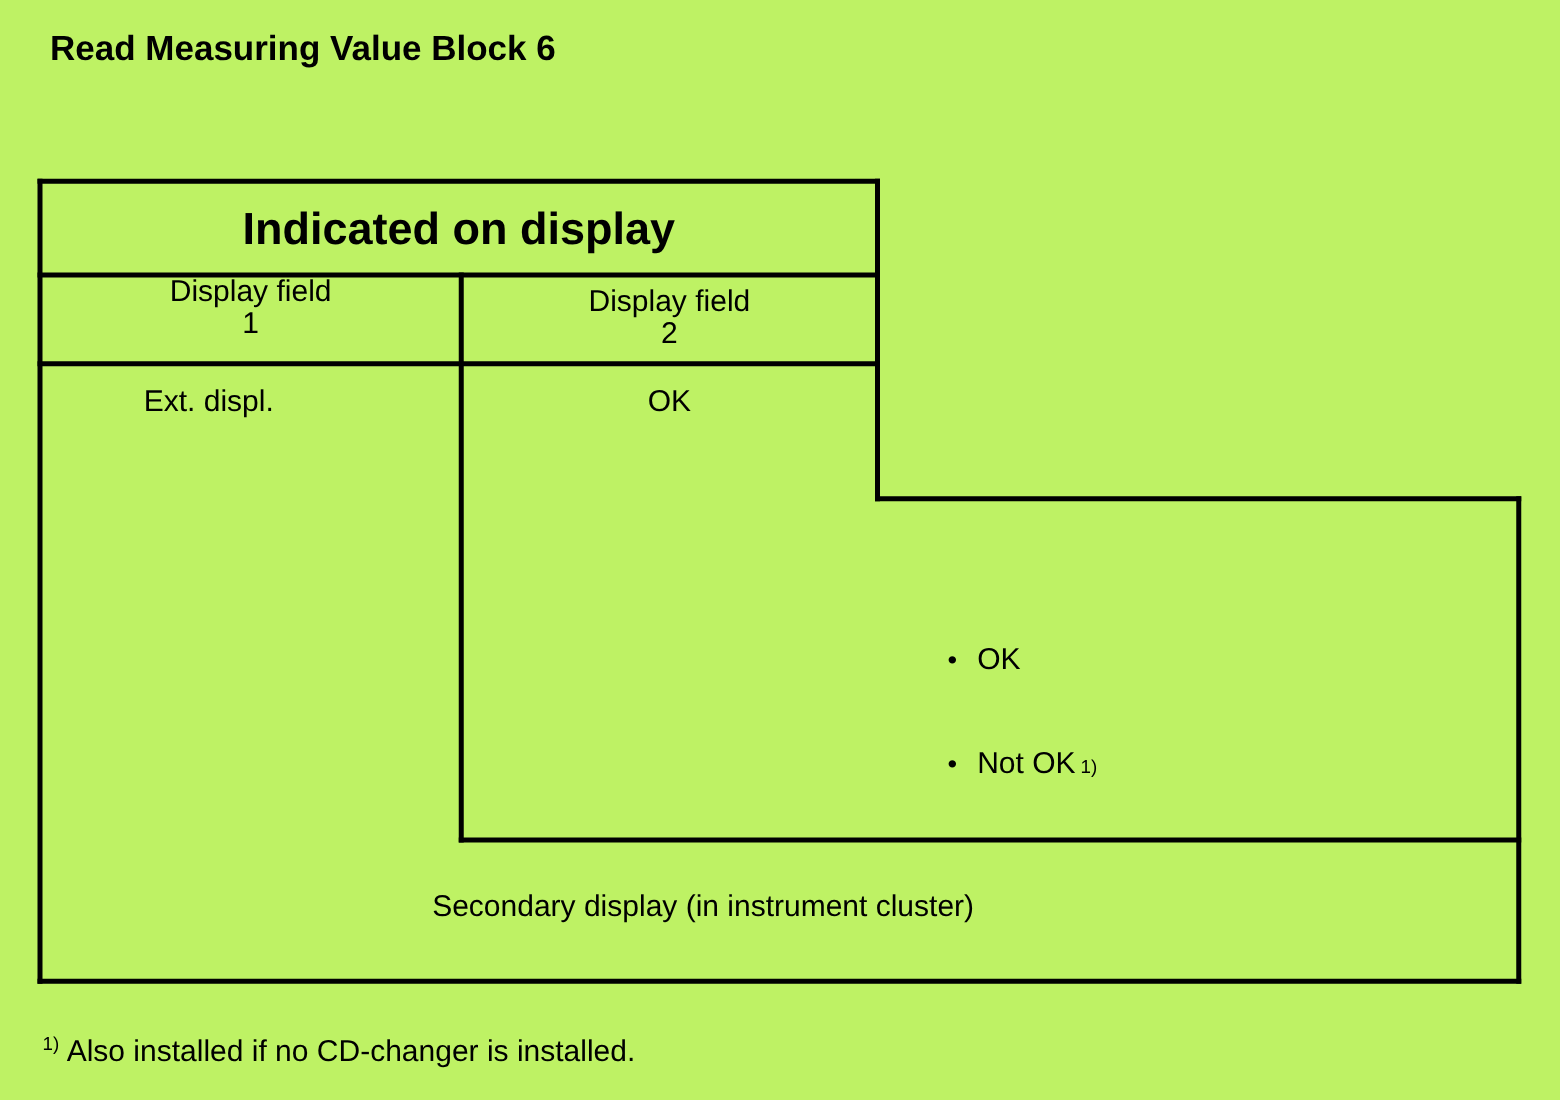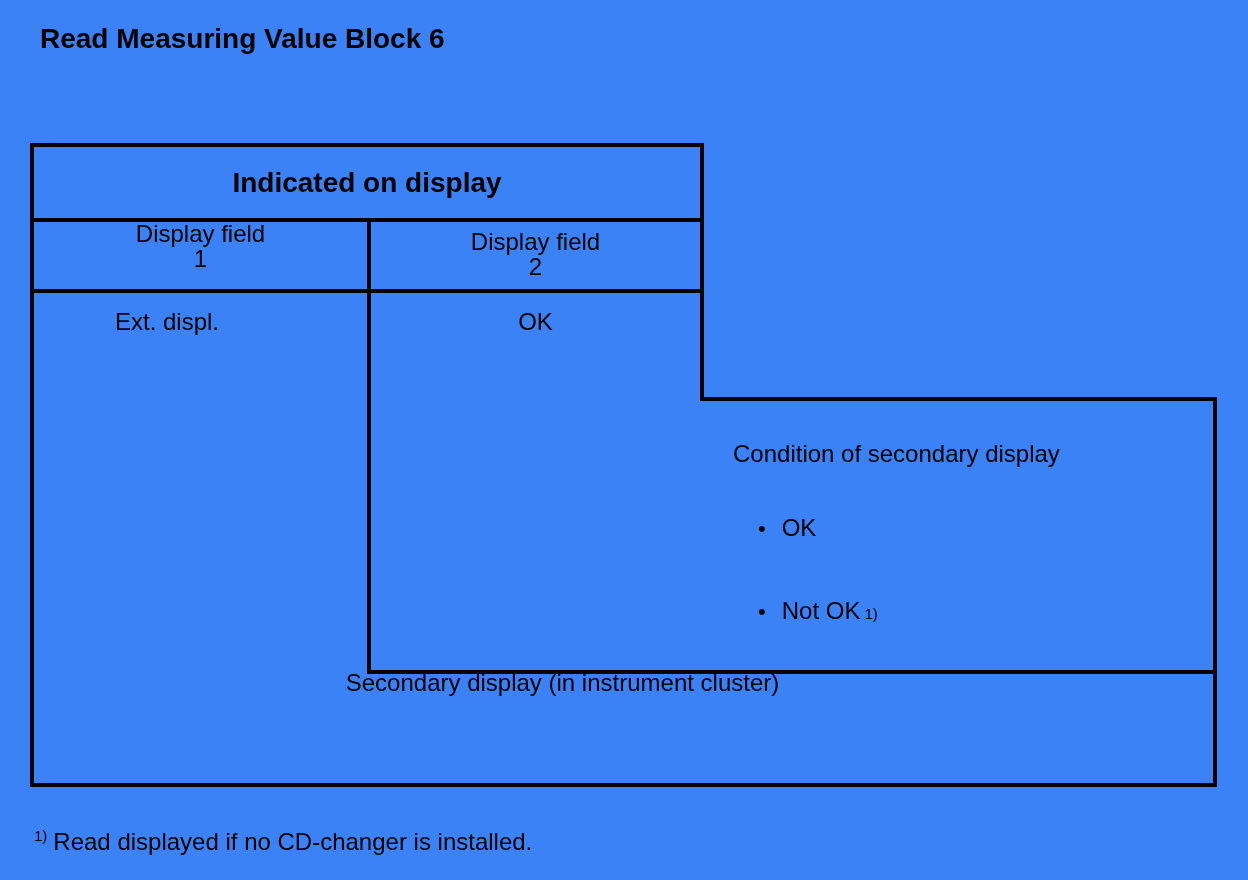--- a/index.html
+++ b/index.html
@@ -1,20 +1,20 @@
 <!DOCTYPE html>
 <html><head>
 <meta charset="utf-8">
 <style>
   * { margin:0; padding:0; box-sizing:border-box; }
   html,body { background:#ffffff; }
   .page {
     position:relative;
     width:1248px; height:880px;
-    background:#3b82f6;
+    background:#bef264;
     font-family:"Liberation Sans", sans-serif;
     color:#000000;
     overflow:hidden;
   }
   
   .title { position:absolute; left:40px; top:14px; font-weight:bold; font-size:28px; line-height:50px; }
   
   .seg { position:absolute; background:#000000; }
   .seg-top         { left:30px;   top:143px; width:674px; height:4px; }
   .seg-left        { left:30px;   top:143px; width:4px;   height:644px; }
@@ -23,35 +23,35 @@
   .seg-right-lower { left:1213px; top:397px; width:4px;   height:390px; }
   .seg-bottom      { left:30px;   top:783px; width:1187px; height:4px; }
   .seg-headerline  { left:30px;   top:218px; width:674px; height:4px; }
   .seg-subline     { left:30px;   top:289px; width:674px; height:4px; }
   .seg-coldiv      { left:367px;  top:218px; width:4px;   height:456px; }
   .seg-secondline  { left:367px;  top:670px; width:850px; height:4px; }
   
   .cell { position:absolute; text-align:center; }
   .header-cell { left:34px; top:147px; width:666px; height:71px;
                  display:flex; align-items:center; justify-content:center;
-                 font-weight:bold; font-size:28px; }
+                 font-weight:bold; font-size:36px; }
   .subhead { font-size:24px; line-height:25px; }
   .subhead-1 { left:34px;  top:221px; width:333px; }
   .subhead-2 { left:371px; top:229px; width:329px; }
   .rowtext { font-size:24px; }
   .row-1 { left:34px;  top:308px; width:266px; }
   .row-2 { left:371px; top:308px; width:329px; }
   
   .condition-title { position:absolute; left:733px; top:440px; font-size:24px; }
   .bullet-row { position:absolute; left:758px; display:flex; align-items:baseline; font-size:24px; }
   .bullet-row .dot { margin-right:16px; font-size:22px; }
   .bullet-ok    { top:514px; }
   .bullet-notok { top:597px; }
   sup.fn { font-size:15px; vertical-align:super; line-height:0; margin-left:4px; }
-  .secondary-label { position:absolute; left:30px; top:669px; width:1065px;
+  .secondary-label { position:absolute; left:30px; top:712px; width:1065px;
                      text-align:center; font-size:24px; }
   
   .footnote { position:absolute; left:34px; top:828px; font-size:24px; }
   .footnote sup.fn { margin-left:0; margin-right:6px; }
 </style>
 </head>
 <body>
 
 <div class="page">
 
@@ -83,36 +83,33 @@
     <div>2</div>
   </div>
 
   <div class="cell rowtext row-1">
     <span>Ext. displ.</span>
   </div>
   <div class="cell rowtext row-2">
     <span>OK</span>
   </div>
 
-  <div class="condition-title">
-    <span>Condition of secondary display</span>
-  </div>
 
   <div class="bullet-row bullet-ok">
     <span class="dot">•</span>
     <span>OK</span>
   </div>
 
   <div class="bullet-row bullet-notok">
     <span class="dot">•</span>
     <span>Not OK</span>
     <sup class="fn">1)</sup>
   </div>
 
   <div class="secondary-label">
     <span>Secondary display (in instrument cluster)</span>
   </div>
 
   <div class="footnote">
-    <sup class="fn">1)</sup><span>Read displayed if no CD-changer is installed.</span>
+    <sup class="fn">1)</sup><span>Also installed if no CD-changer is installed.</span>
   </div>
 
 </div>
 
 </body></html>

